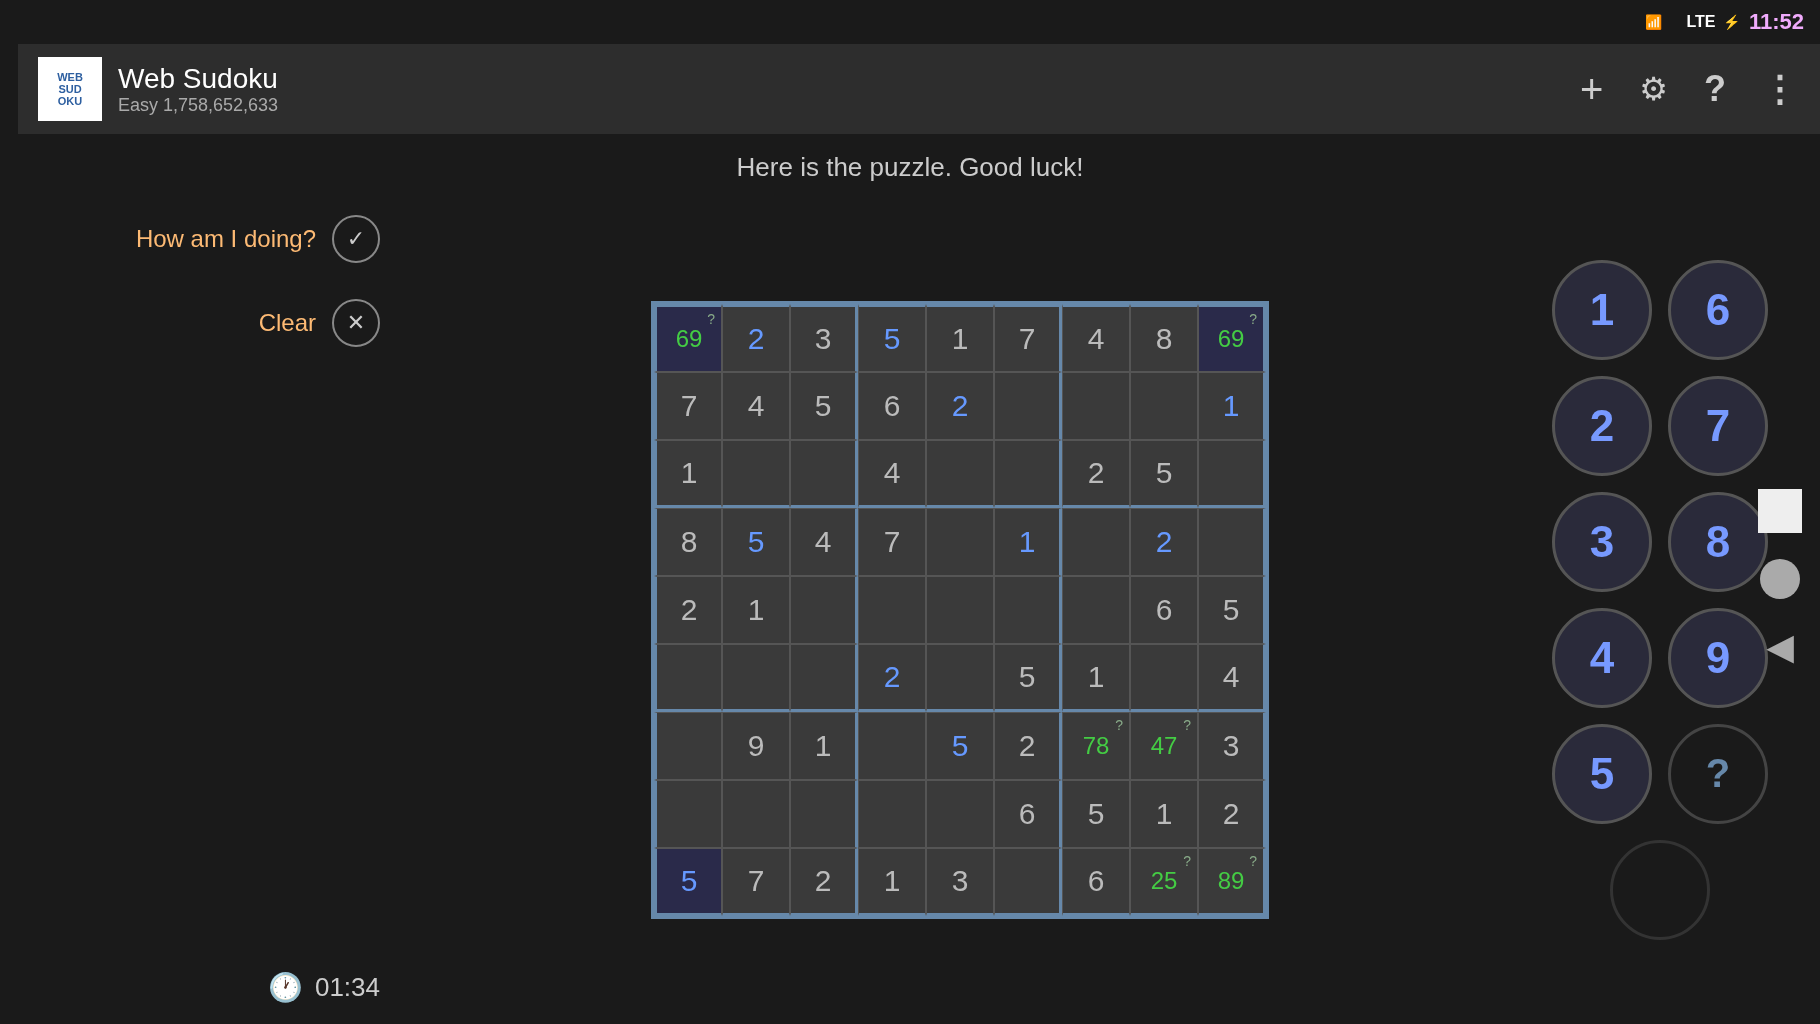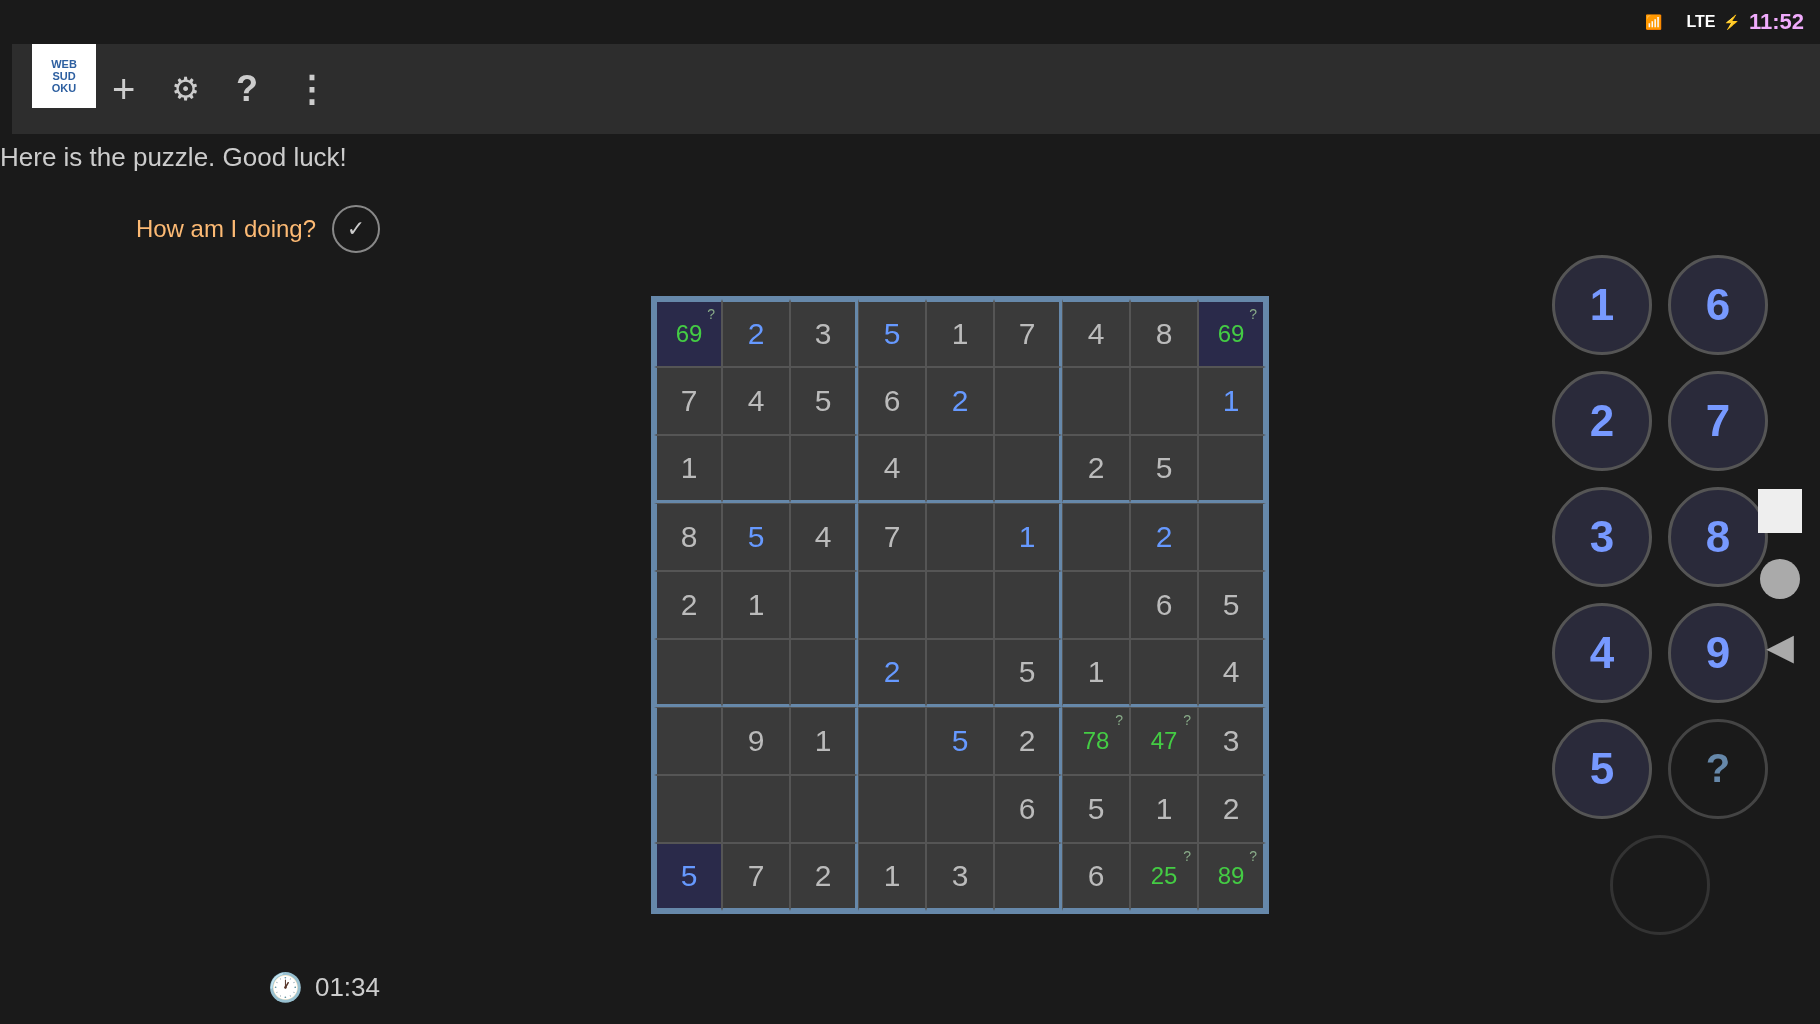--- a/index.html
+++ b/index.html
@@ -35,24 +35,25 @@
     }
     .status-time {
       color: #f0abfc;
       font-size: 22px;
       font-weight: bold;
     }
 
     
     .app-bar {
       position: absolute;
-      top: 44px; left: 12px; right: 0;
+      top: 44px; left: 18px; right: 0;
       height: 90px;
       background: #2d2d2d;
       display: flex;
+      align-items: center;
       padding: 0 20px;
     }
     .app-logo {
       width: 64px;
       height: 64px;
       background: #fff;
       display: flex;
       flex-direction: column;
       align-items: center;
       justify-content: center;
@@ -92,24 +93,24 @@
     
     .main-content {
       position: absolute;
       top: 134px; left: 0; right: 0; bottom: 0;
       display: flex;
       flex-direction: column;
     }
 
     
     .puzzle-title {
-      text-align: left;
+      text-align: center;
       color: #ccc;
       font-size: 26px;
-      padding: 8px 0 12px 0;
+      padding: 18px 0 12px 0;
     }
 
     
     .content-area {
       display: flex;
       flex: 1;
       padding: 0 20px;
     }
 
     
@@ -275,38 +276,46 @@
     <span class="status-icon" style="font-size:16px;font-weight:bold;color:#fff;margin-left:16px;">LTE</span>
     <span class="status-icon">⚡</span>
     <span class="status-time">11:52</span>
   </div>
 </div>
 
 <div class="app-bar">
   <div class="app-logo">
     <span class="app-logo-text">WEB<br>SUD<br>OKU</span>
   </div>
+  <div class="app-title-block">
+    <div class="app-title">Web Sudoku</div>
+    <div class="app-subtitle">Easy 1,758,652,633</div>
+  </div>
   <div class="app-bar-actions">
     <span class="app-bar-icon" style="font-size:40px;">+</span>
     <span class="app-bar-icon">⚙</span>
     <span class="app-bar-icon" style="font-size:36px;font-weight:bold;">?</span>
     <span class="app-bar-icon" style="font-size:36px;font-weight:bold;letter-spacing:2px;">⋮</span>
   </div>
 </div>
 
 <div class="main-content">
   <div class="puzzle-title">Here is the puzzle. Good luck!</div>
 
   <div class="content-area">
 
     <div class="left-panel">
       <div class="left-action">
         <span class="left-action-label">How am I doing?</span>
         <div class="circle-btn">✓</div>
       </div>
+      <div class="left-action">
+        <span class="left-action-label">Clear</span>
+        <div class="circle-btn">✕</div>
+      </div>
       <div class="timer-row" style="margin-top:auto;">
         <span style="font-size:28px;">🕐</span>
         <span class="timer-text">01:34</span>
       </div>
     </div>
 
     <div class="grid-container">
       <div class="sudoku-grid" id="sudoku-grid">
       <div class="cell" style="border-left: 3px solid rgb(102, 136, 170); border-top: 3px solid rgb(102, 136, 170); background: rgb(42, 42, 74);">
             <span style="color: rgb(68, 204, 68); font-size: 24px;">69</span>

